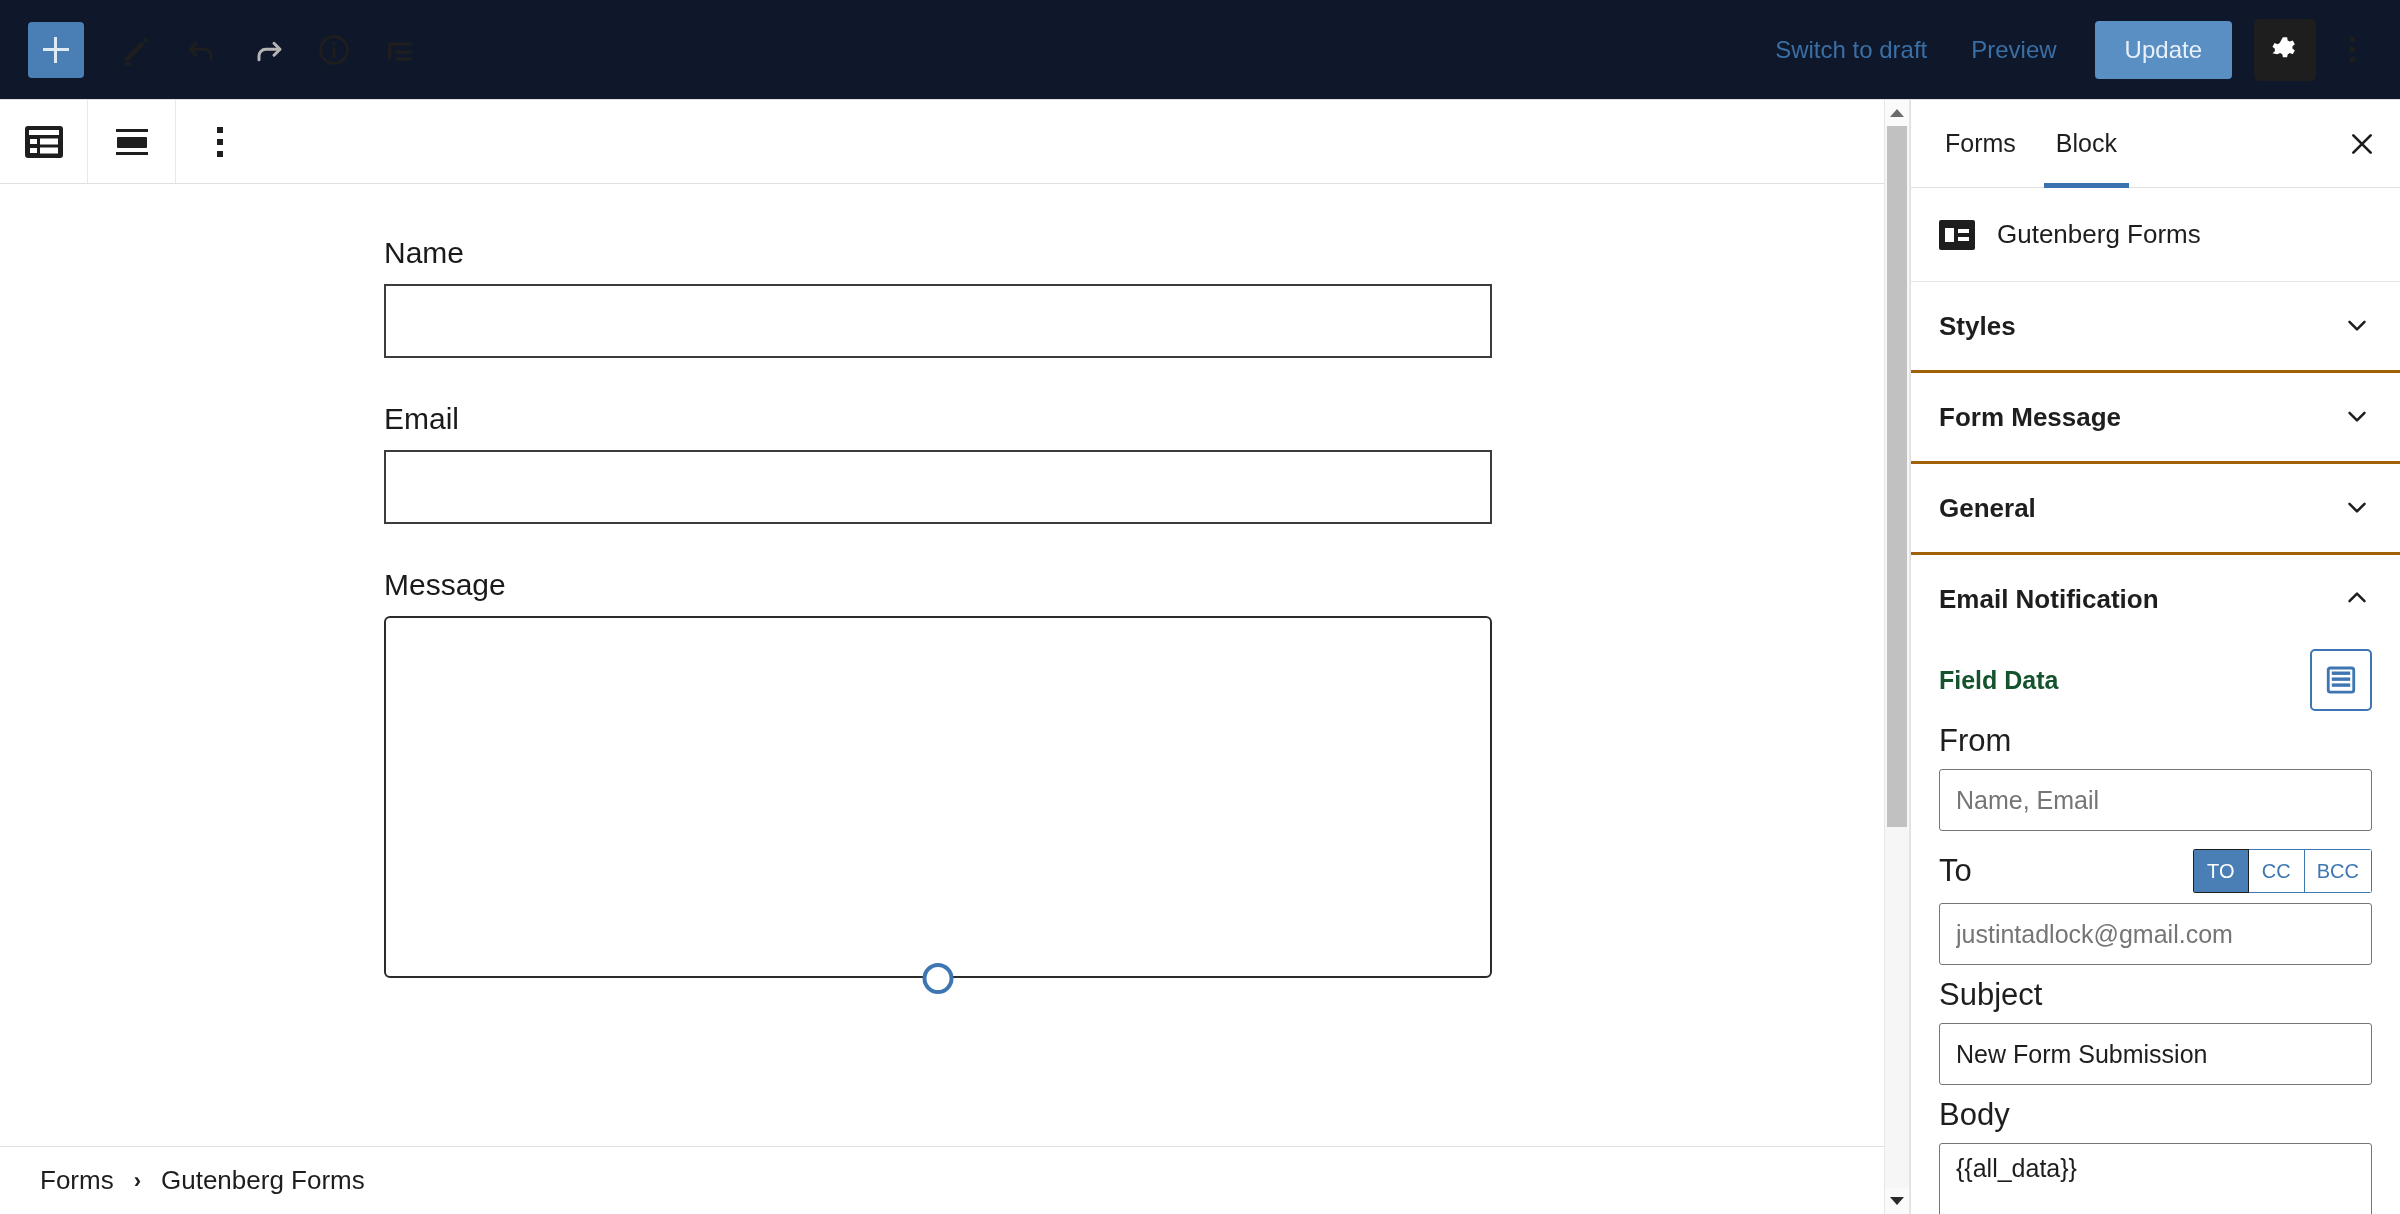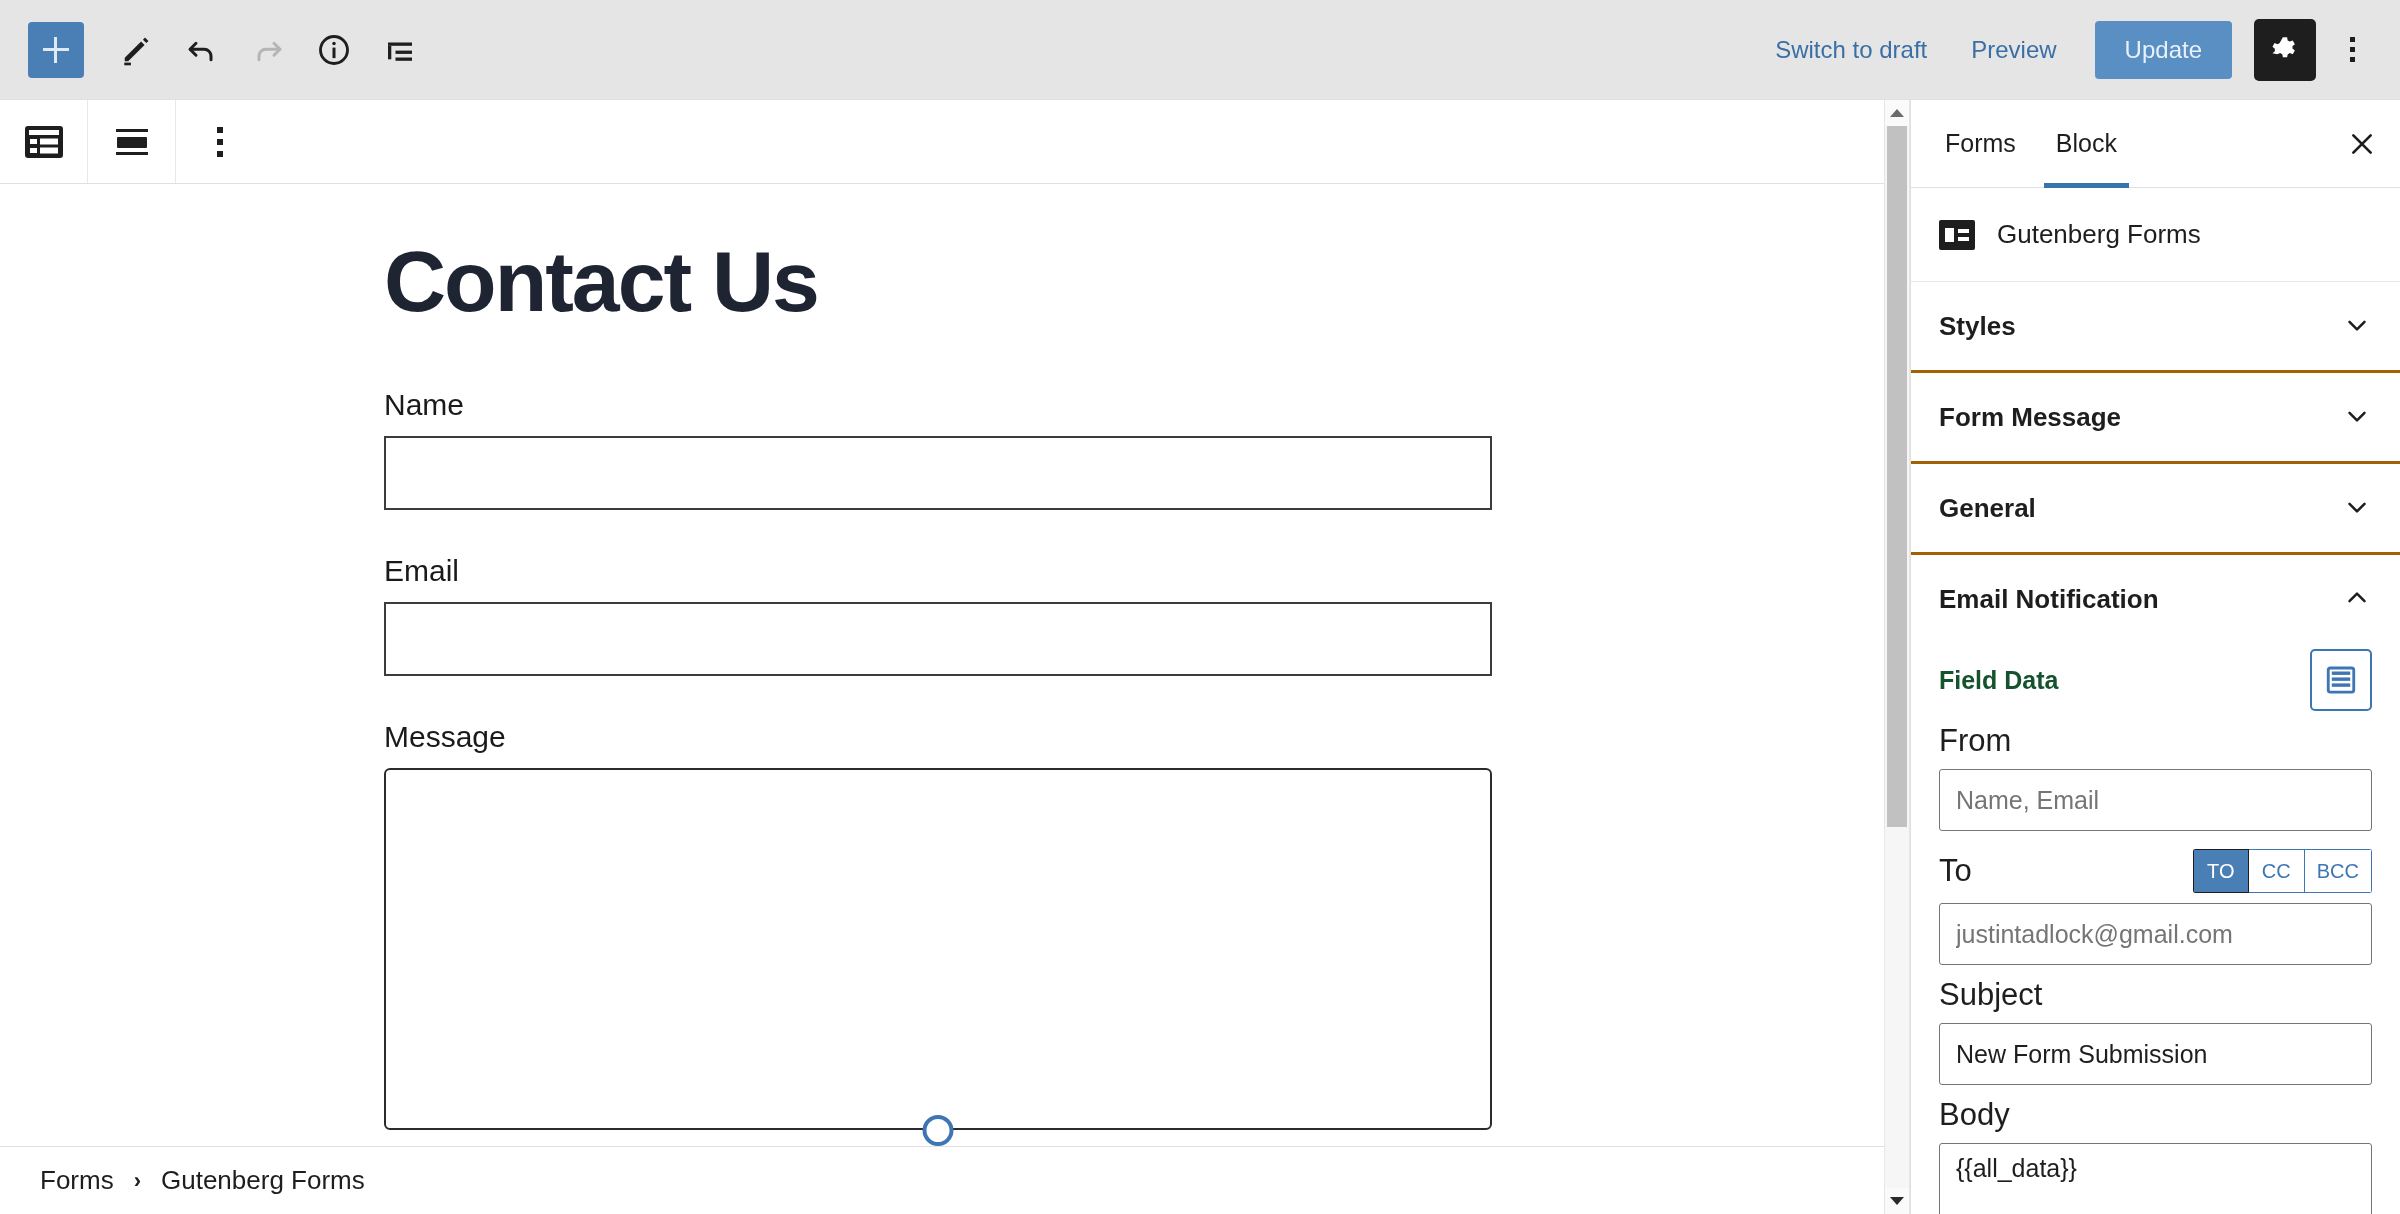--- a/index.html
+++ b/index.html
@@ -9,21 +9,21 @@
     background: #ffffff;
     font-family: "Liberation Sans", sans-serif;
     -webkit-font-smoothing: antialiased;
   }
   .app { position: relative; width: 2400px; height: 1214px; display: flex; flex-direction: column; }
 
   
   .header {
     height: 100px;
     flex: 0 0 100px;
-    background: #e5e5e5;
+    background: #0f172a;
     border-bottom: 1px solid #e0e0e0;
     display: flex;
     align-items: center;
     padding: 0 22px 0 28px;
     position: relative;
     z-index: 30;
   }
   .hdr-left { display: flex; align-items: center; gap: 2px; }
   .inserter-btn {
     width: 56px; height: 56px;
@@ -467,21 +467,20 @@
         <button class="bt-kebab">
           <i></i>
           <i></i>
           <i></i>
         </button>
       </div>
 
       <div class="canvas">
         <div class="canvas-inner">
 
-          <div class="post-title">Contact Us</div>
 
           <div class="form-field">
             <label class="field-label">Name</label>
             <input class="field-input" type="text" style="">
           </div>
 
           <div class="form-field">
             <label class="field-label">Email</label>
             <input class="field-input" type="text" style="">
           </div>

